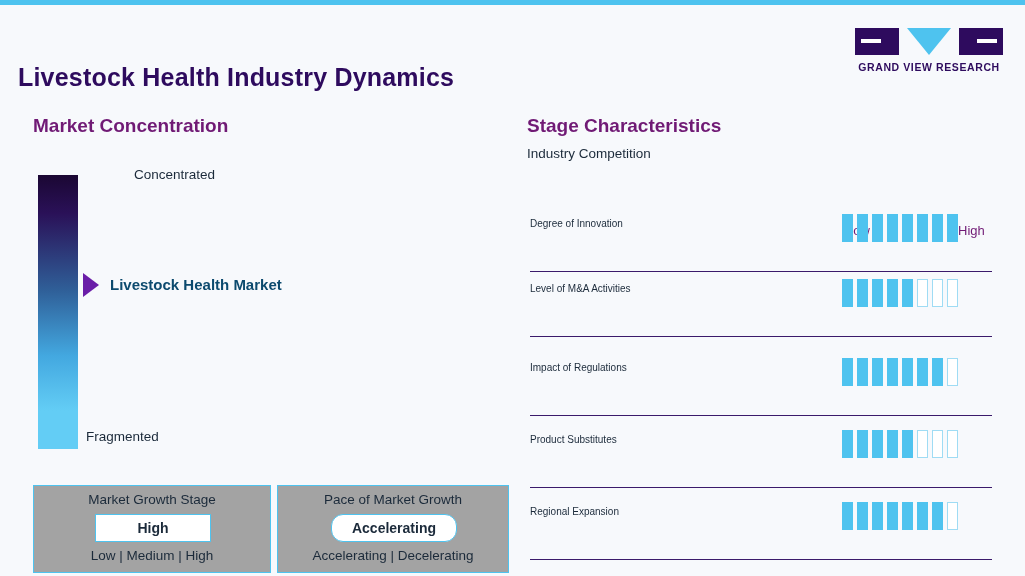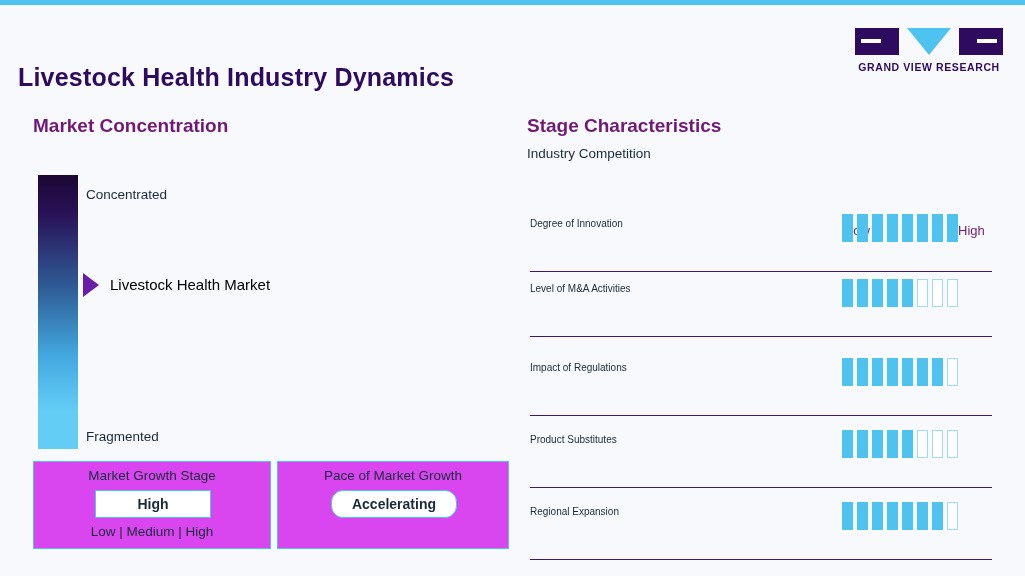--- a/index.html
+++ b/index.html
@@ -118,48 +118,48 @@
     width: 40px;
     height: 274px;
     background: linear-gradient(180deg, #1b0733 0%, #2a1158 14%, #2f5f98 42%, #43a8e0 66%, #63cdf5 86%, #63cdf5 100%);
   }
   .grad-label {
     position: absolute;
     left: 86px;
     font-size: 13.5px;
     color: #1b2a3a;
   }
-  #lbl-top { top: 182px; }
+  #lbl-top { top: 162px; margin-left: 48px; }
   #lbl-bottom { top: 424px; }
 
   .pointer {
     position: absolute;
     left: 83px;
     top: 268px;
     width: 0; height: 0;
     border-top: 12px solid transparent;
     border-bottom: 12px solid transparent;
     border-left: 16px solid #6a1ea8;
   }
   .pointer-label {
     position: absolute;
     left: 110px;
     top: 271px;
     font-size: 15px;
-    font-weight: normal;
-    color: #000000;
+    font-weight: bold;
+    color: #0c4a6e;
   }
 
   
   .stat-box {
     position: absolute;
-    top: 456px;
+    top: 480px;
     height: 88px;
     border: 1.5px solid #4ec3ef;
-    background: #d946ef;
+    background: #a3a3a3;
     box-sizing: border-box;
   }
   #box-growth { left: 33px; width: 238px; }
   #box-pace   { left: 277px; width: 232px; }
   .stat-title {
     position: absolute;
     left: 0; top: 6px;
     width: 100%;
     text-align: center;
     font-size: 13.5px;
@@ -274,20 +274,21 @@
 
     <div class="stat-box" id="box-growth">
       <div class="stat-title">Market Growth Stage</div>
       <div class="stat-value" id="val-growth">High</div>
       <div class="stat-scale">Low | Medium | High</div>
     </div>
 
     <div class="stat-box" id="box-pace">
       <div class="stat-title">Pace of Market Growth</div>
       <div class="stat-value" id="val-pace">Accelerating</div>
+      <div class="stat-scale">Accelerating | Decelerating</div>
     </div>
 
     <div class="sec-title" id="ch-title">Stage Characteristics</div>
     <div id="ch-sub">Industry Competition</div>
 
     <div class="scale-low">Low</div>
     <div class="scale-high">High</div>
 
     <div id="char-rows">
         <div class="char-row" style="top: 195px;">

